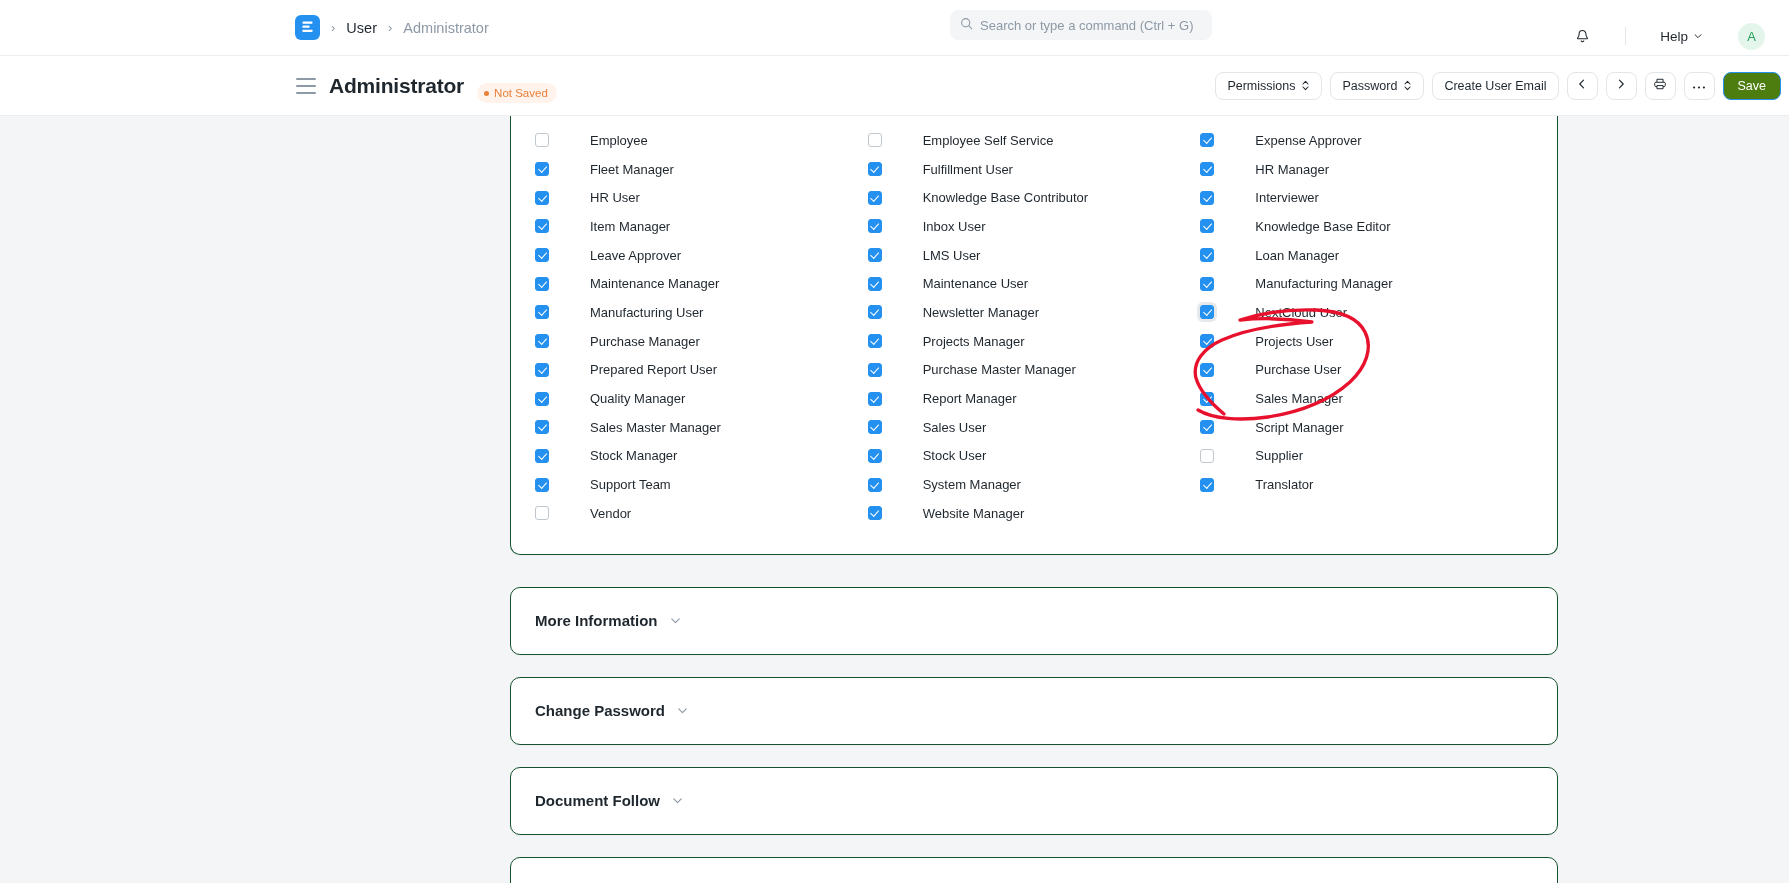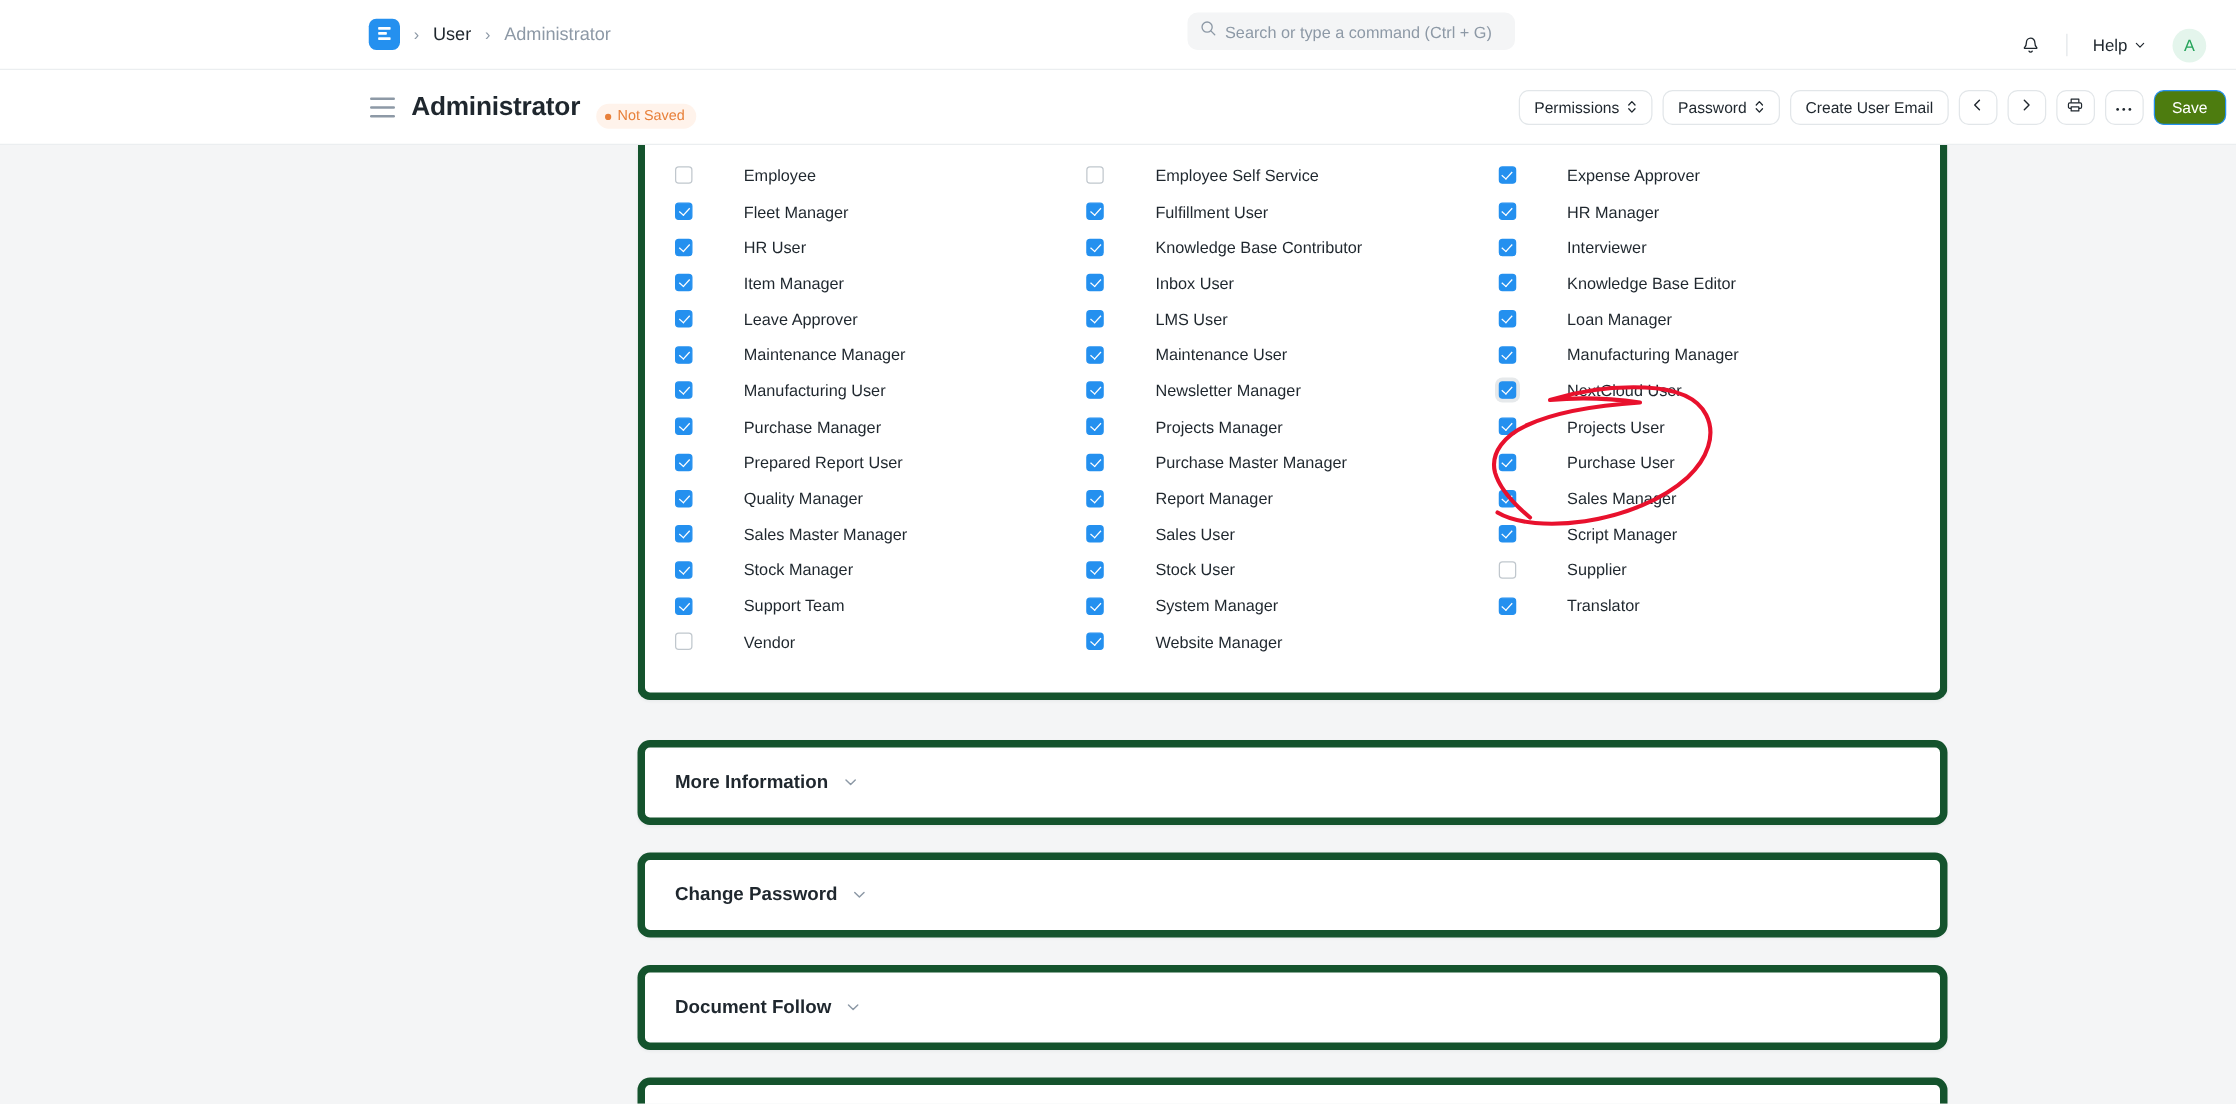--- a/index.html
+++ b/index.html
@@ -82,21 +82,21 @@
   }
   .search-box input::placeholder { color: #8d99a6; }
 
   .nav-right {
     position: absolute;
     right: 24px;
     top: 0;
     height: 72px;
     display: flex;
     align-items: center;
-    gap: 0;
+    gap: 14px;
   }
   .nav-icon-btn {
     width: 30px; height: 30px;
     display: flex; align-items: center; justify-content: center;
     border-radius: 6px;
     cursor: pointer;
     background: transparent;
     border: none;
   }
   .nav-divider {
@@ -211,21 +211,21 @@
     overflow: hidden;
     position: relative;
   }
   .content-col {
     width: 1048px;
     margin-left: 510px;
     padding-top: 0;
   }
   .card {
     background: #ffffff;
-    border: 6px solid #14532d;
+    border: 1px solid #14532d;
     border-radius: 10px;
     box-shadow: 0 1px 2px rgba(25,39,52,0.04);
   }
   .roles-card {
     border-top-left-radius: 0;
     border-top-right-radius: 0;
     border-top: none;
     padding: 10px 0 26px 0;
     margin-bottom: 32px;
   }

